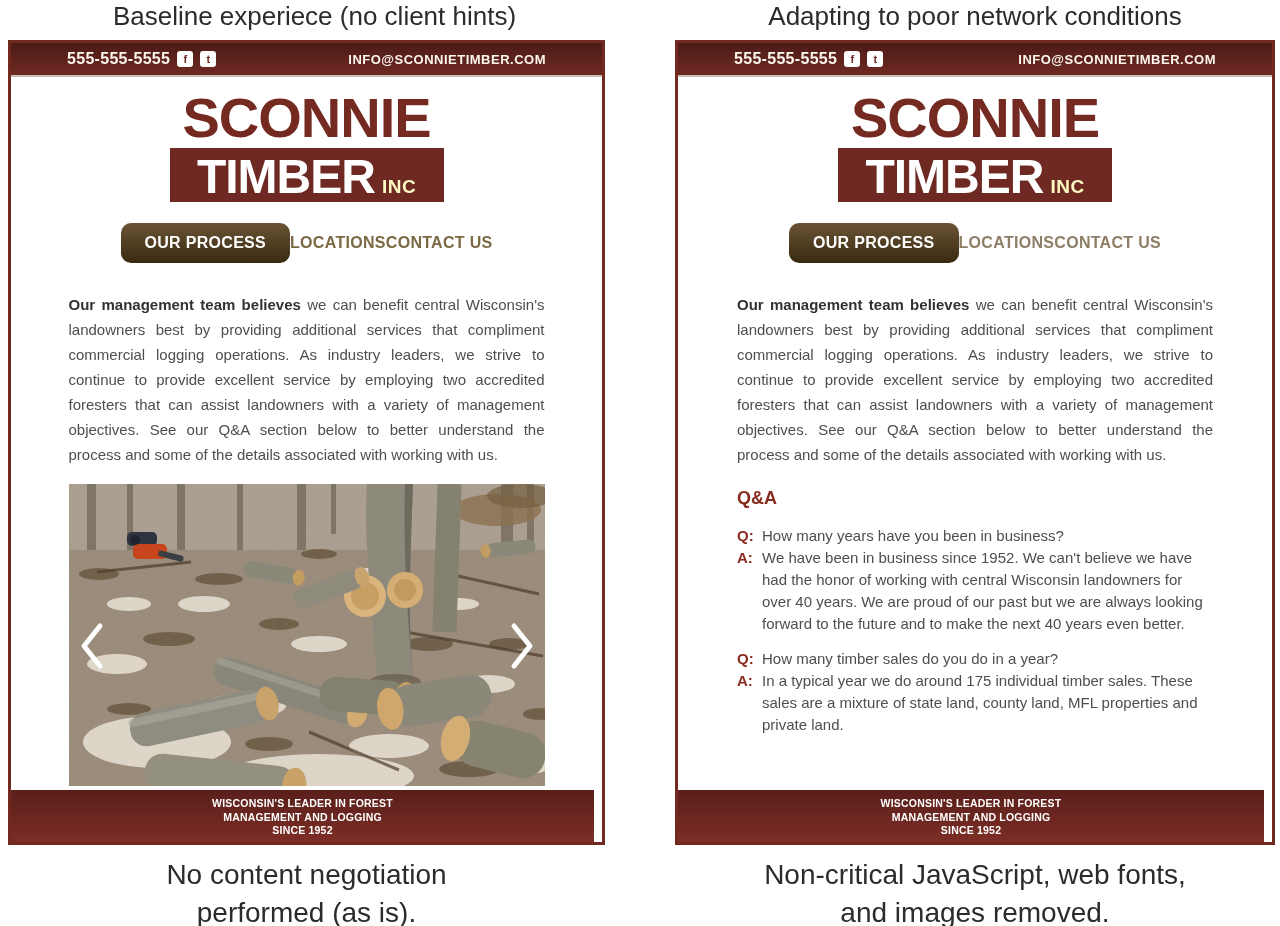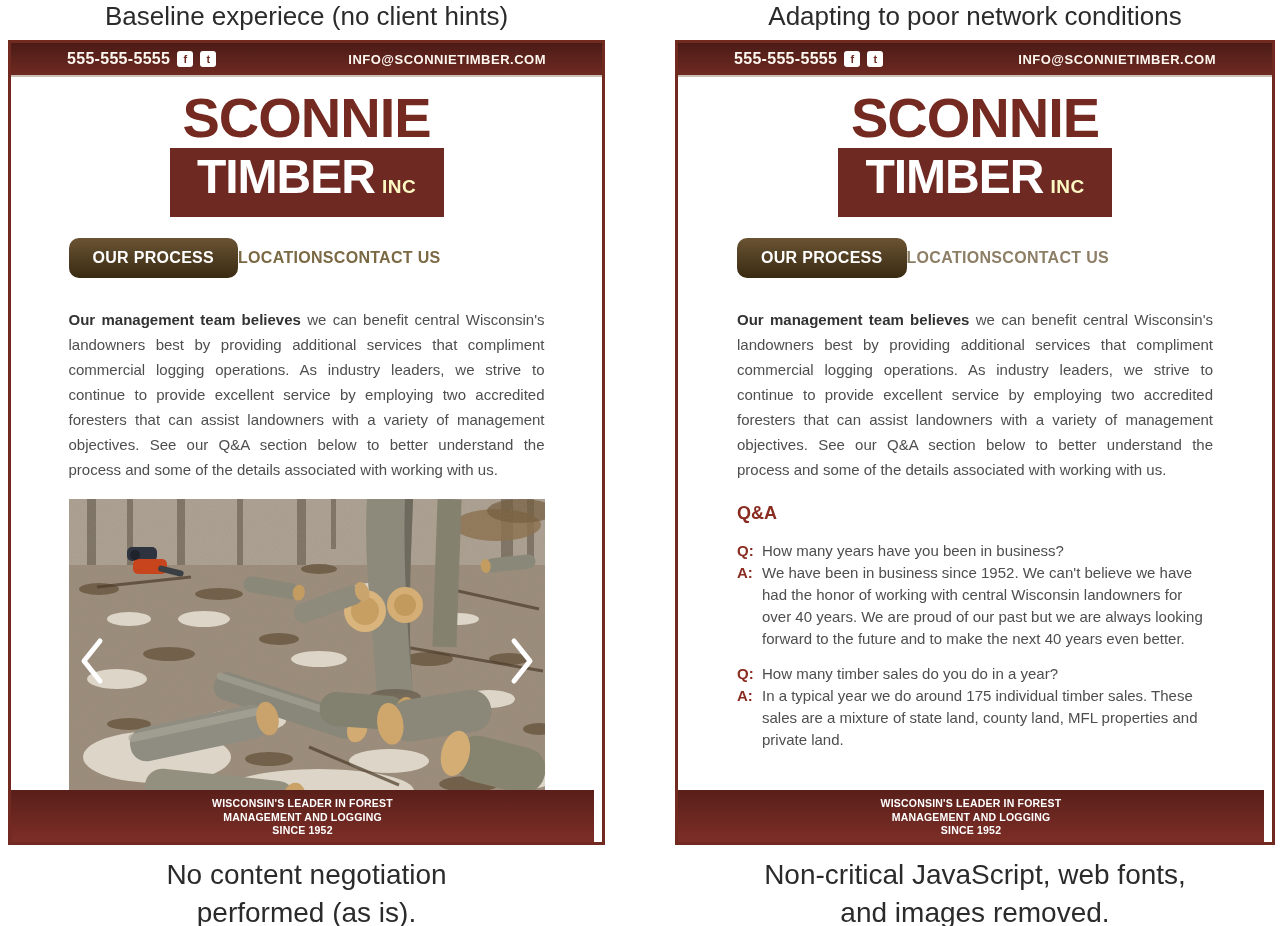--- a/index.html
+++ b/index.html
@@ -2,21 +2,21 @@
 <html><head>
 <meta charset="utf-8">
 <style>
   * { margin:0; padding:0; box-sizing:border-box; }
   html,body { width:1280px; height:926px; background:#ffffff; overflow:hidden;
               font-family:"Liberation Sans", sans-serif; }
   .stage { position:relative; width:1280px; height:926px; }
 
   .shot-title { position:absolute; top:0; height:34px; line-height:32px;
     text-align:center; font-size:26px; color:#2b2b2b; }
-  .shot-title.lft { left:8px;   width:597px; }
+  .shot-title.lft { left:16px;   width:597px; }
   .shot-title.rgt { left:675px; width:600px; }
 
   .panel { position:absolute; top:40px; height:805px; background:#ffffff;
     border:3px solid #712920; }
   .panel.lft { left:8px;   width:597px; }
   .panel.rgt { left:675px; width:600px; }
 
   .topbar { height:34px; background:linear-gradient(180deg,#4c1b16,#6e2a22);
     border-bottom:2px solid #cbc0b8; display:flex; align-items:center;
     padding:0 56px; }
@@ -26,26 +26,26 @@
     color:#6e2a22; font-weight:bold; font-size:11px; line-height:1; cursor:pointer; }
   .topbar .spacer { flex:1; }
   .email { color:#fdf6ef; font-weight:bold; font-size:13px; letter-spacing:.5px; cursor:pointer; }
 
   .content { width:476px; margin:0 auto; }
 
   .logo { margin-top:12px; text-align:center; }
   .logo-top { font-size:56px; font-weight:800; letter-spacing:-1px;
     color:#752a21; line-height:1.02; }
   .logo-bottom { display:inline-flex; align-items:baseline; justify-content:center;
-    background:#6e2a22; width:274px; height:69px; margin-top:2px; padding-top:1px; }
+    background:#6e2a22; width:274px; height:54px; margin-top:2px; padding-top:1px; }
   .logo-timber { color:#ffffff; font-size:48px; font-weight:800; letter-spacing:-1px; line-height:55px; }
   .logo-inc { color:#fef9c3; font-size:19px; font-weight:800; margin-left:7px; letter-spacing:.5px; }
 
   .nav { margin-top:21px; height:40px; display:flex; align-items:center;
-    justify-content:flex-start; }
+    justify-content:center; }
   .nav-active { background:linear-gradient(180deg,#6a5334,#382a11);
     border-radius:10px; color:#ffffff; font-weight:bold; font-size:16px;
     letter-spacing:.3px; padding:11px 24px; cursor:pointer; }
   .nav-link { font-weight:bold; font-size:16px; letter-spacing:.3px; cursor:pointer; }
   .panel.lft .nav-link { color:#7b6943; }
   .panel.rgt .nav-link { color:#8d7e66; }
 
   .intro { margin-top:29px; text-align:justify; font-size:15px; line-height:25px;
     color:#4e4e4e; }
   .intro b { color:#323232; }

